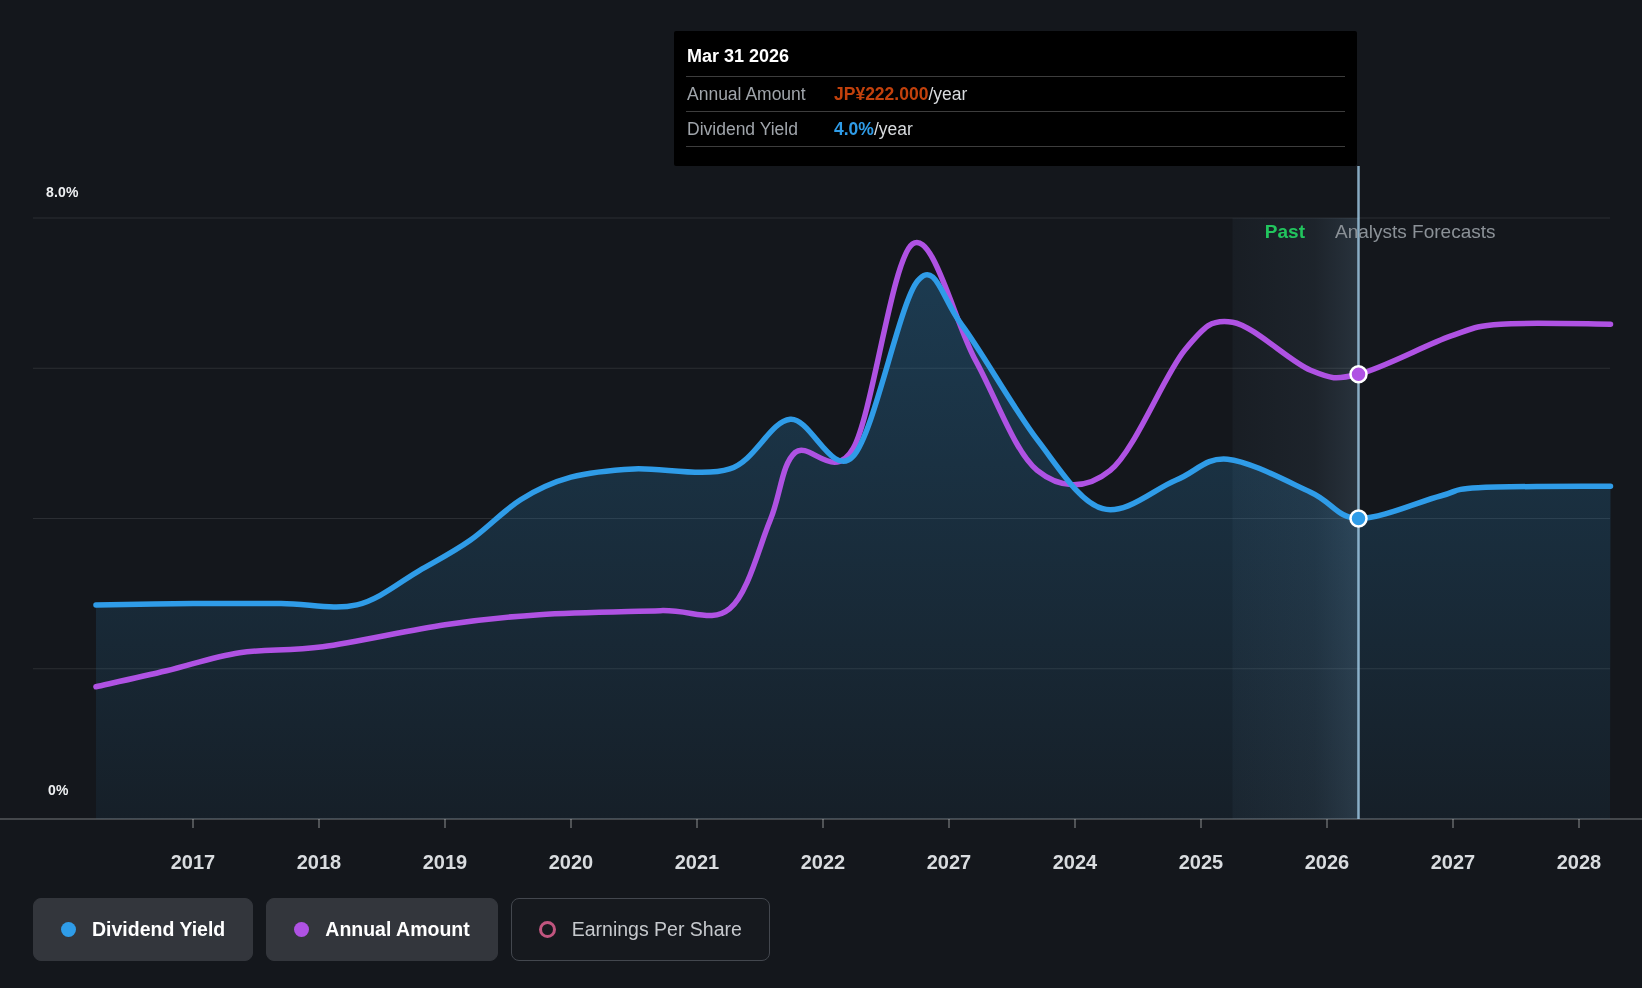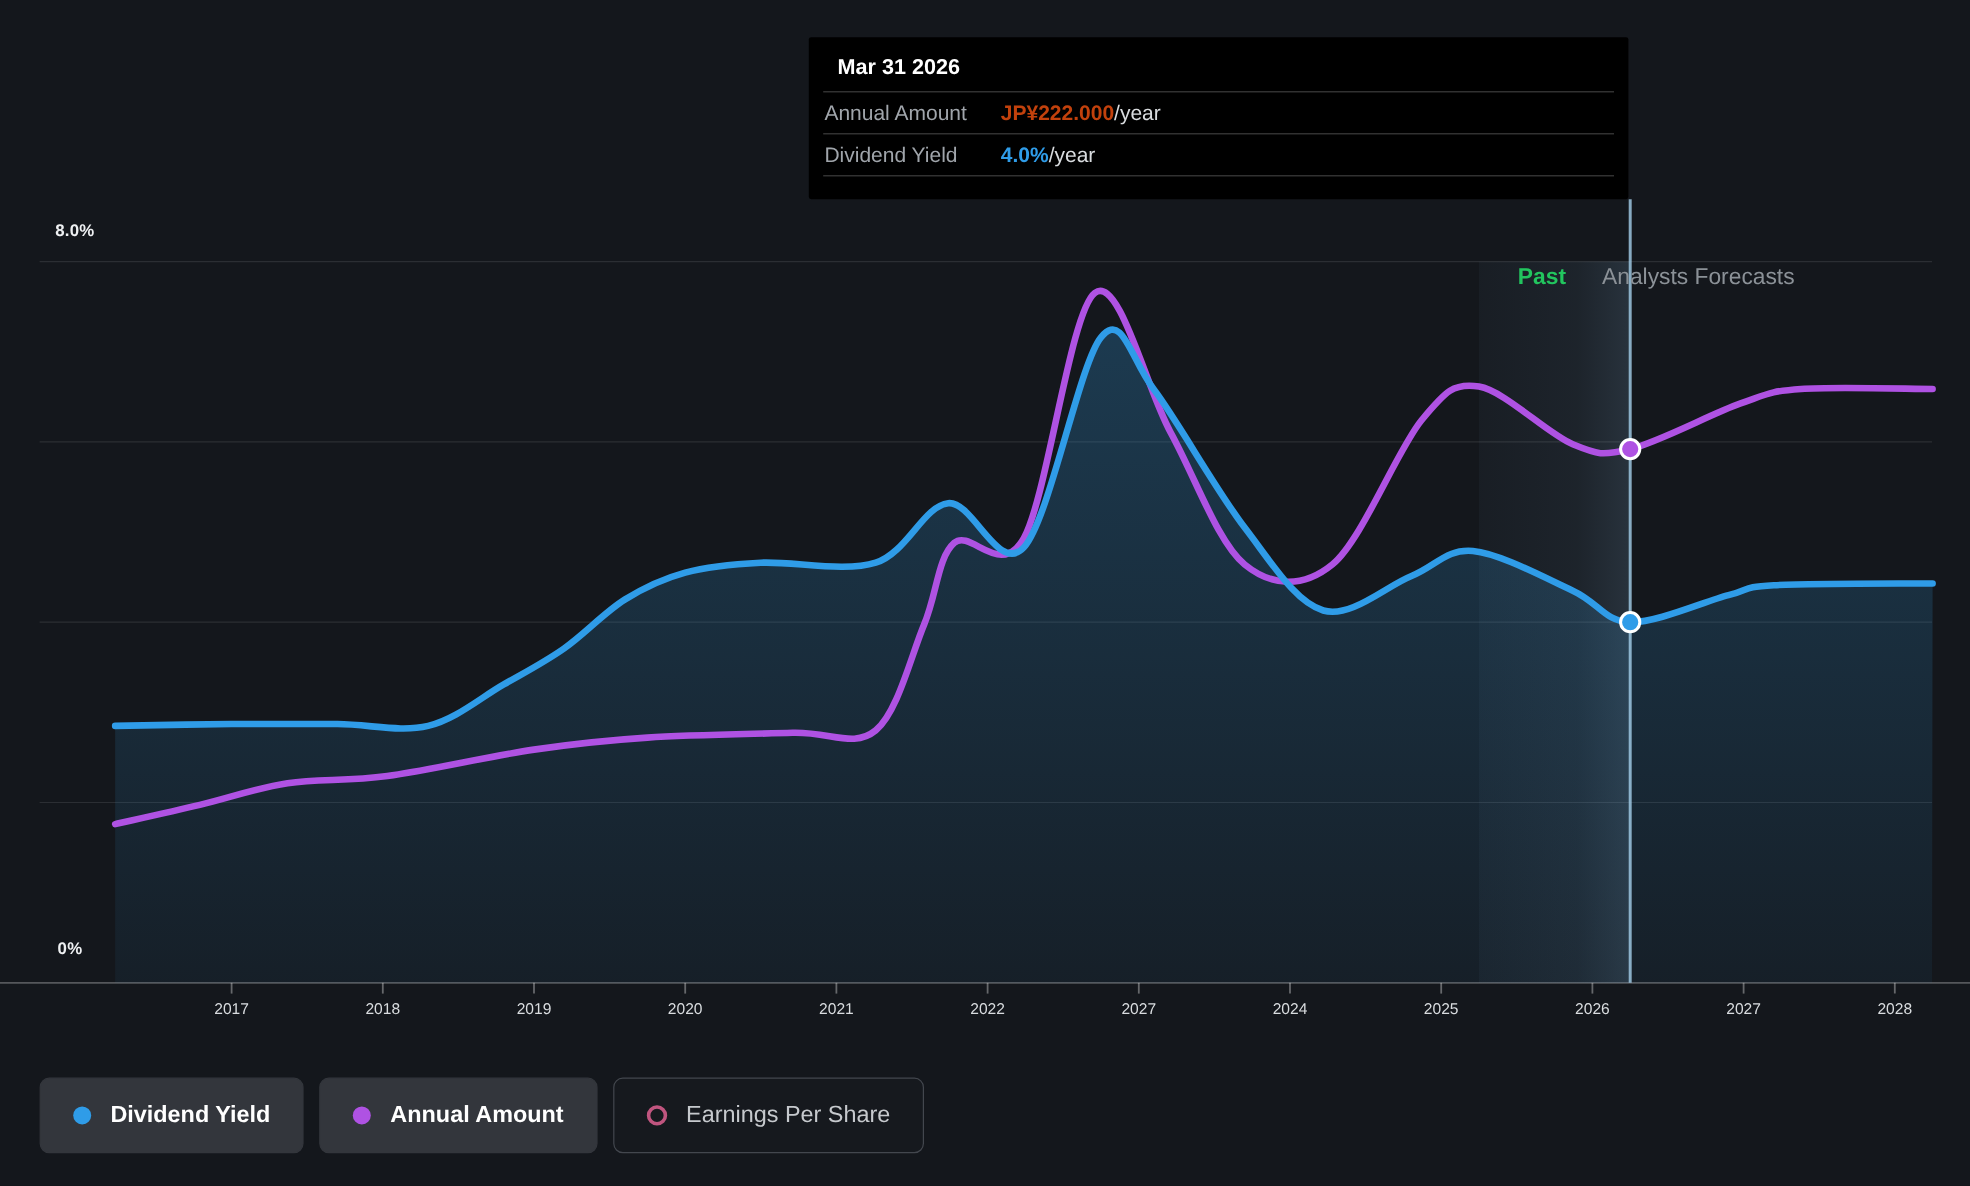--- a/index.html
+++ b/index.html
@@ -1,26 +1,26 @@
 <!DOCTYPE html>
 <html><head>
 <meta charset="utf-8">
 <style>
   html,body{margin:0;padding:0;background:#14171c;width:1642px;height:988px;overflow:hidden;
     font-family:"Liberation Sans","DejaVu Sans",sans-serif;}
   .stage{position:relative;width:1642px;height:988px;background:#14171c;}
   #chart-svg{position:absolute;left:0;top:0;}
   .axis-label{position:absolute;color:#eef0f2;font-size:14px;font-weight:600;letter-spacing:.2px;}
-  .xlabel{position:absolute;top:833px;width:90px;text-align:center;color:#d9dcdf;font-size:13px;font-weight:400;}
+  .xlabel{position:absolute;top:851px;width:90px;text-align:center;color:#d9dcdf;font-size:20px;font-weight:700;}
   .past-label{position:absolute;top:221px;left:1205px;width:100px;text-align:right;color:#22c55e;
     font-size:19px;font-weight:700;}
   .forecast-label{position:absolute;top:221px;left:1335px;color:#8b9197;font-size:19px;font-weight:500;}
   .tooltip{position:absolute;left:674px;top:31px;width:683px;height:135px;background:#000000;
     border-radius:2px;box-sizing:border-box;}
-  .tt-title{padding:15px 0 9px 13px;color:#ffffff;font-size:18px;font-weight:700;margin-left:11px;}
+  .tt-title{padding:15px 0 9px 13px;color:#ffffff;font-size:18px;font-weight:700;}
   .tt-sep{border-top:1px solid #3d3d3d;margin:0 12px;}
   .tt-row{height:34px;display:flex;align-items:center;font-size:17.5px;}
   .tt-label{width:147px;padding-left:13px;color:#a0a5ab;}
   .tt-value{font-weight:700;}
   .tt-suffix{color:#d9dcdf;font-weight:400;}
   .legend{position:absolute;left:33px;top:898px;display:flex;gap:13px;}
   .legend-btn{display:flex;align-items:center;gap:16px;height:63px;padding:0 27px;border-radius:8px;
     font-family:inherit;font-size:19.5px;cursor:pointer;background:#33363c;border:1px solid #33363c;color:#ffffff;font-weight:600;}
   .legend-btn.inactive{background:rgba(255,255,255,0.01);border:1.5px solid #43474e;color:#c6c9cd;font-weight:400;}
   .dot{width:15px;height:15px;border-radius:50%;flex:0 0 auto;}

